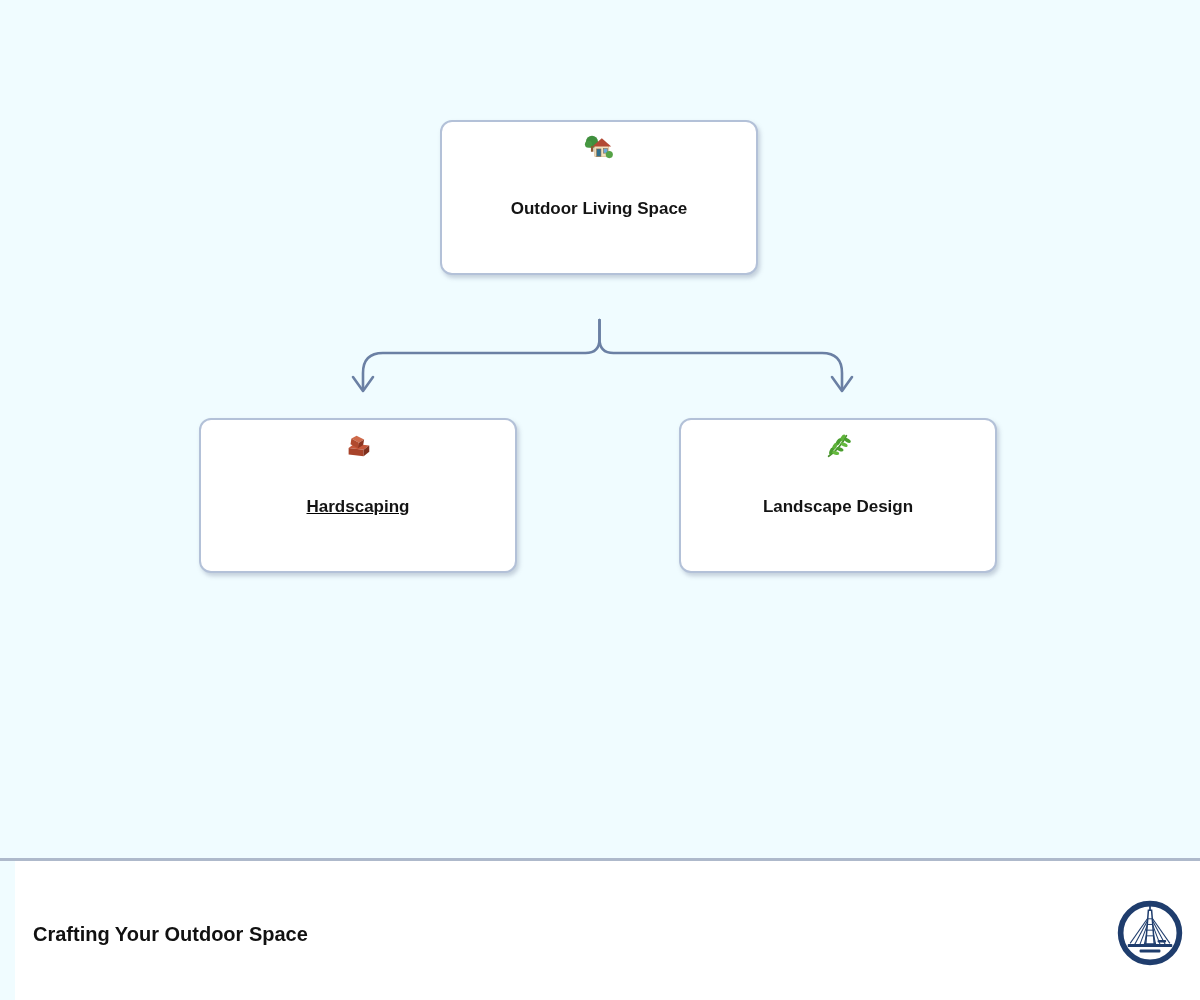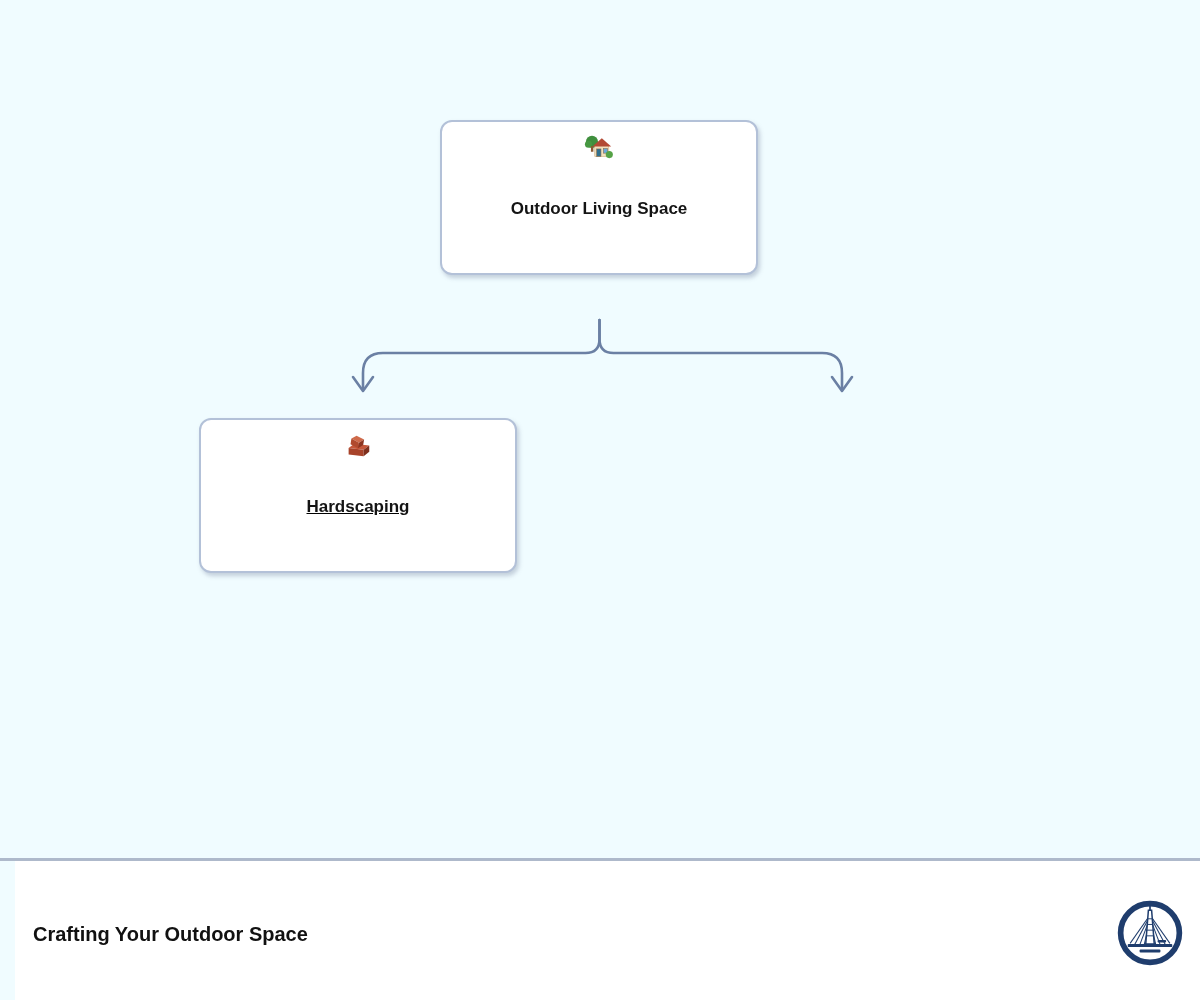--- a/index.html
+++ b/index.html
@@ -115,20 +115,34 @@
         <polygon points="6,18 12,13.5 28,15.5 22,20" fill="#c6573a"></polygon>
         <polygon points="6,18 22,20 22,27 6,25" fill="#a8432a"></polygon>
         <polygon points="22,20 28,15.5 28,22 22,27" fill="#7e2f1c"></polygon>
         <polygon points="9,8 14.5,5 22.5,9 17,12.5" fill="#cf6a4a"></polygon>
         <polygon points="9,8 17,12.5 16,18.5 8,14" fill="#b04a2e"></polygon>
         <polygon points="17,12.5 22.5,9 21.5,15 16,18.5" fill="#8c3520"></polygon>
       </svg>
       <div class="node-label">Hardscaping</div>
     </div>
 
+    <div class="node-card node-right">
+      <svg class="node-icon" viewBox="0 0 32 32">
+        <path d="M6,27 C 12,23 20,15 25,5" stroke="#4a8f2e" stroke-width="1.8" fill="none" stroke-linecap="round"></path>
+        <ellipse cx="21" cy="7.5" rx="4.2" ry="2.1" fill="#5fb33a" transform="rotate(-55 21 7.5)"></ellipse>
+        <ellipse cx="26" cy="10" rx="4" ry="2" fill="#4a9e2e" transform="rotate(30 26 10)"></ellipse>
+        <ellipse cx="16.5" cy="11.5" rx="4.2" ry="2.1" fill="#4a9e2e" transform="rotate(-60 16.5 11.5)"></ellipse>
+        <ellipse cx="22.5" cy="14.5" rx="4" ry="2" fill="#64b93e" transform="rotate(25 22.5 14.5)"></ellipse>
+        <ellipse cx="12.5" cy="16.5" rx="4.2" ry="2.1" fill="#5fb33a" transform="rotate(-63 12.5 16.5)"></ellipse>
+        <ellipse cx="18" cy="19.5" rx="4" ry="2" fill="#4a9e2e" transform="rotate(20 18 19.5)"></ellipse>
+        <ellipse cx="9" cy="21.5" rx="4" ry="2" fill="#4a9e2e" transform="rotate(-68 9 21.5)"></ellipse>
+        <ellipse cx="13.5" cy="23.5" rx="3.8" ry="1.9" fill="#64b93e" transform="rotate(15 13.5 23.5)"></ellipse>
+      </svg>
+      <div class="node-label">Landscape Design</div>
+    </div>
 
   </div>
 
   <div class="footer-divider"></div>
 
   <div class="footer">
     <div class="footer-title">Crafting Your Outdoor Space</div>
 
     <svg class="brand-logo" viewBox="0 0 76 76">
       <circle cx="38" cy="38" r="31" fill="#ffffff" stroke="#1f3d6d" stroke-width="6"></circle>

